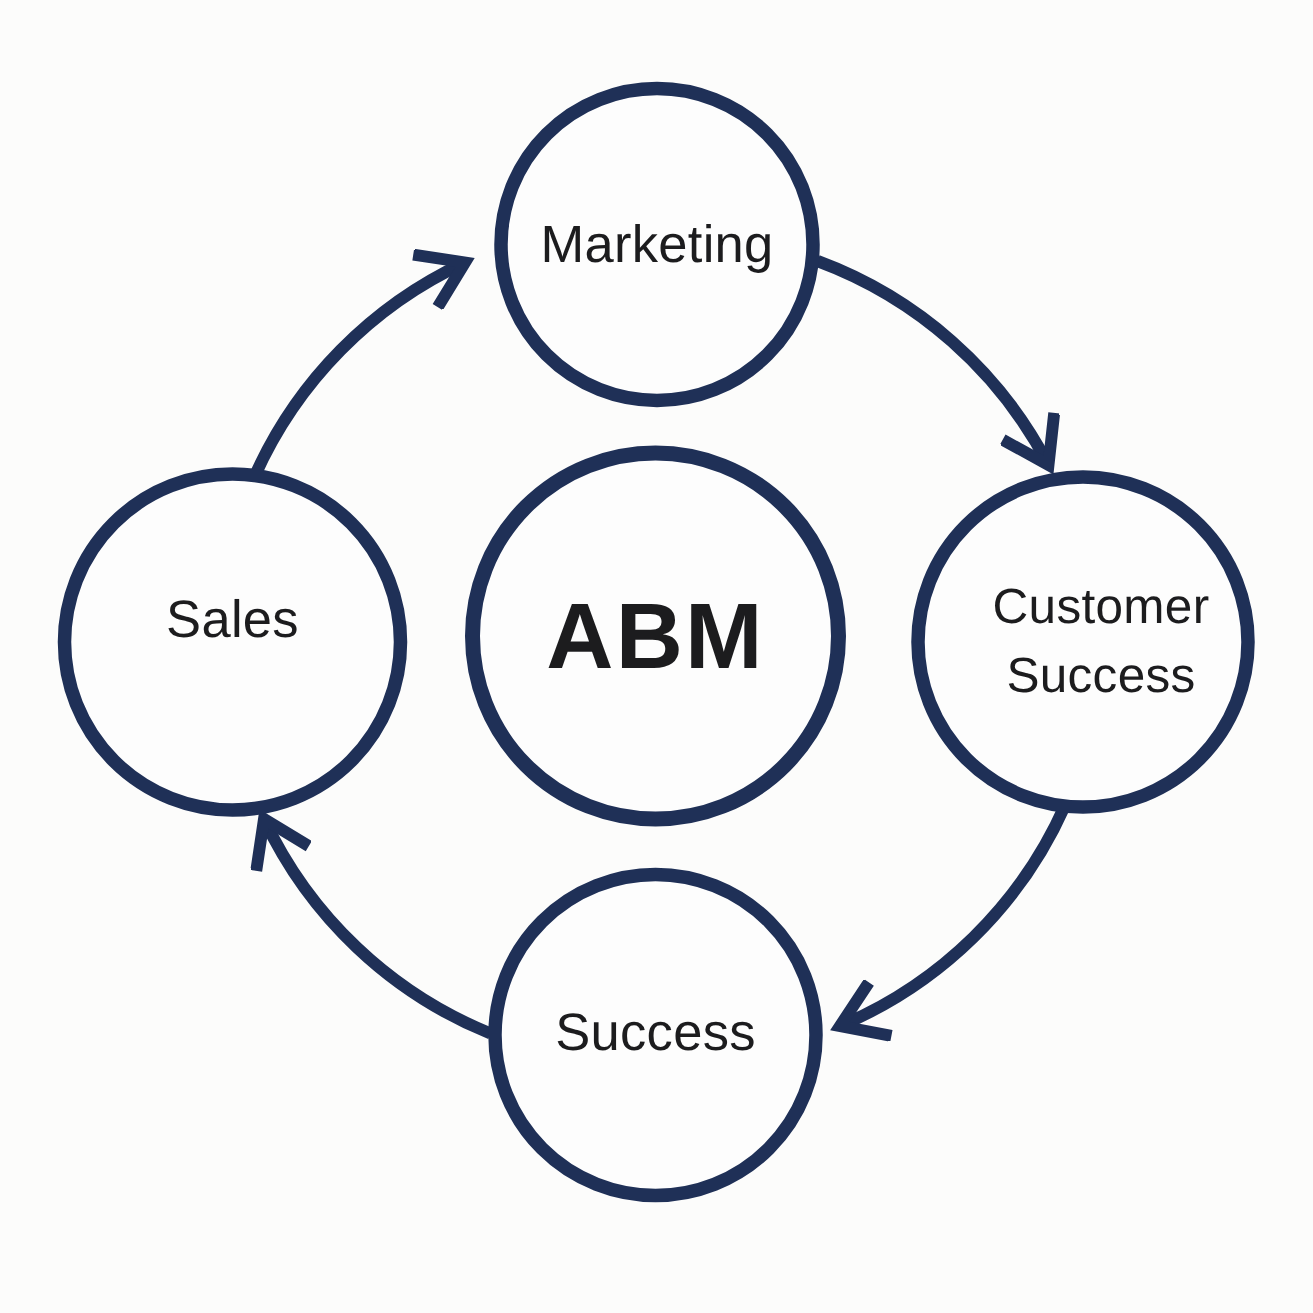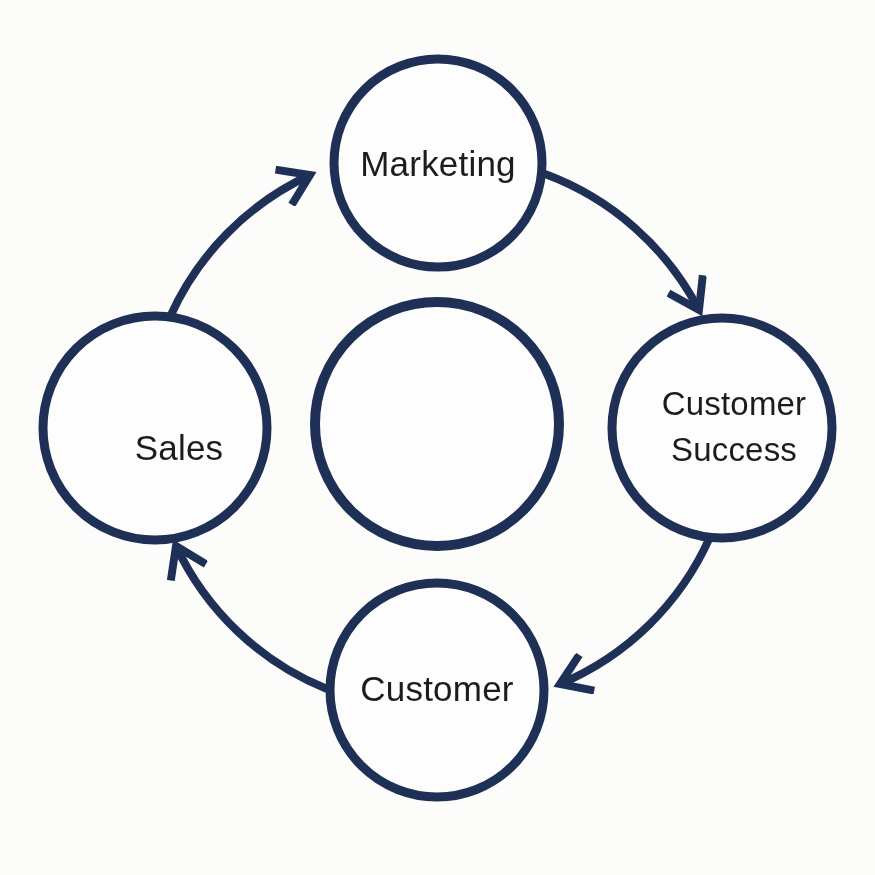--- a/index.html
+++ b/index.html
@@ -42,21 +42,21 @@
   .center-label {
     position: absolute;
     transform: translate(-50%, -50%);
     color: var(--text);
     font-size: 62px;
     font-weight: 700;
     letter-spacing: 1.5px;
     white-space: nowrap;
   }
   .pos-marketing { left: 438px; top: 164px; }
-  .pos-sales     { left: 155px; top: 448px; margin-left: 24px; }
+  .pos-sales     { left: 155px; top: 414px; }
   .pos-abm       { left: 437px; top: 425px; }
   .pos-customer  { left: 734px; top: 427px; }
   .pos-product   { left: 437px; top: 689px; }
 </style>
 </head>
 <body>
 
 <div class="stage">
 
   <svg width="875" height="875" viewBox="0 0 875 875">
@@ -75,18 +75,19 @@
     <circle class="node-circle" cx="155" cy="428" r="112"></circle>
     <circle class="center-circle" cx="437" cy="424" r="122"></circle>
     <circle class="node-circle" cx="722" cy="428" r="110"></circle>
     <circle class="node-circle" cx="437" cy="690" r="107"></circle>
   </svg>
 
   <div class="node-label pos-marketing">Marketing</div>
 
   <div class="node-label pos-sales">Sales</div>
 
+  <div class="center-label pos-abm">ABM</div>
 
   <div class="node-label wrap pos-customer">Customer Success</div>
 
-  <div class="node-label pos-product">Customer</div>
+  <div class="node-label pos-product">Success</div>
 
 </div>
 
 </body></html>

